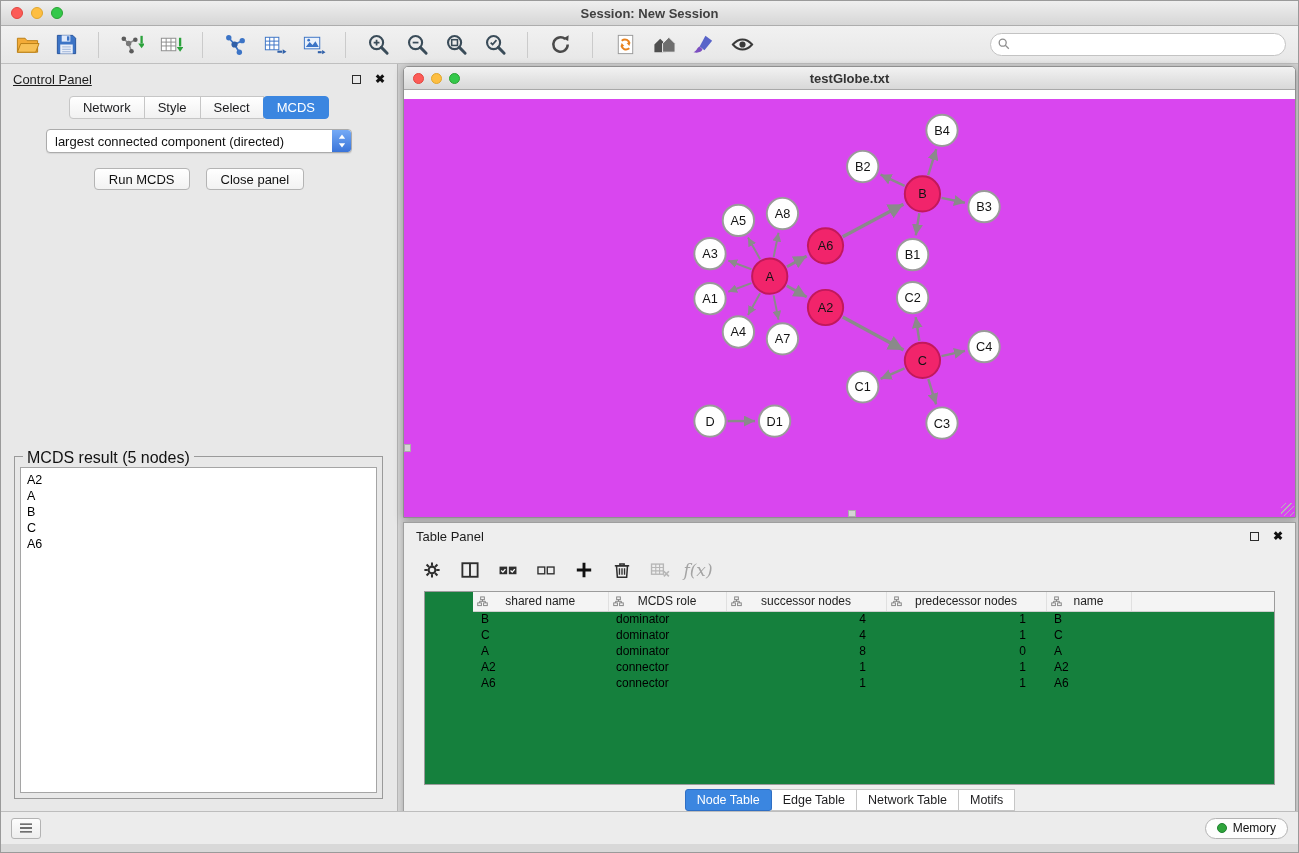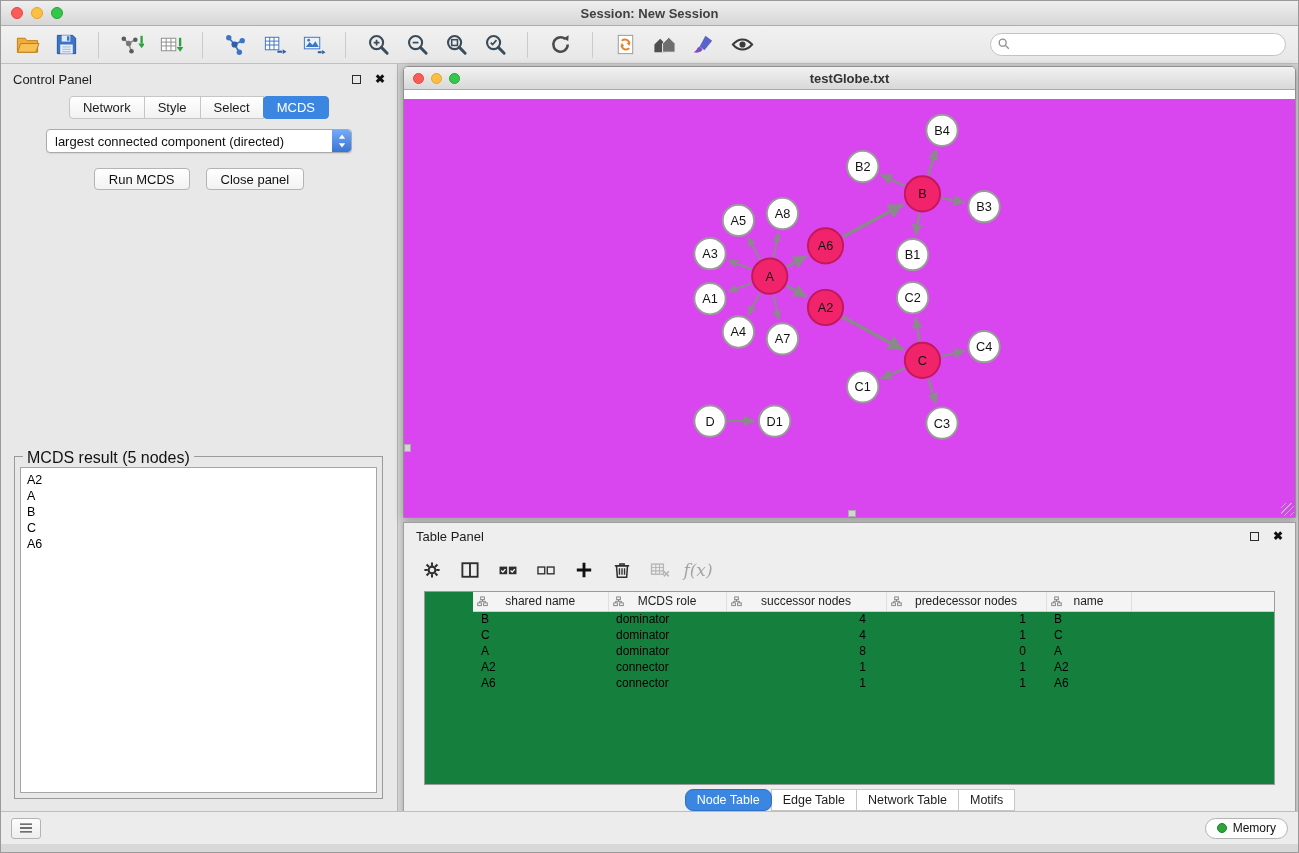--- a/index.html
+++ b/index.html
@@ -44,21 +44,21 @@
     font-family:"Liberation Sans",sans-serif;
   }
   
   .workspace { position:absolute; top:63px; left:0; right:0; bottom:33px; background:#d2d2d2; }
   
   .control-panel {
     position:absolute; left:0; top:0; width:397px; height:100%;
     background:#e8e8e8; border-right:1px solid #b5b5b5;
   }
   .cp-header { height:30px; display:flex; align-items:center; padding:0 12px; }
-  .cp-title { font-size:13px; color:#1c1c1c; }
+  .cp-title { font-size:13px; color:#1c1c1c;text-decoration:underline; }
   .panel-btns { margin-left:auto; display:flex; align-items:center; }
   .float-glyph { width:9px; height:9px; border:1.5px solid #2b2b2b; display:inline-block; }
   .close-glyph { font-size:12px; font-weight:bold; color:#111; margin-left:14px; line-height:1; }
   .cp-tabs { display:flex; justify-content:center; margin-top:2px; }
   .cp-tab {
     font-size:13px; padding:3px 13px; background:linear-gradient(#ffffff,#f1f1f1);
     border:1px solid #c6c6c6; margin-right:-1px; color:#1d1d1f; cursor:default;
     font-family:"Liberation Sans",sans-serif;
   }
   .cp-tab:first-child { border-radius:4px 0 0 4px; }
@@ -134,21 +134,21 @@
   .th-ico svg { width:11px; height:11px; display:block; }
   table.node-table td { font-size:12px; height:16px; padding:0 8px; color:#000; white-space:nowrap; }
   table.node-table td.num { text-align:right; padding-right:20px; }
   .table-tabs { height:30px; display:flex; align-items:center; justify-content:center; }
   .table-tab {
     font-size:12.5px; padding:3px 11px; background:#fff; border:1px solid #c6c6c6;
     margin-right:-1px; color:#1d1d1f; font-family:"Liberation Sans",sans-serif; cursor:default;
   }
   .table-tab.active {
     background:var(--accent,#3b86e0); border-color:#2f6fc4; color:#fff;
-    border-radius:8px; position:relative; z-index:2;
+    border-radius:3px; position:relative; z-index:2;
   }
   
   .statusbar {
     position:absolute; left:0; right:0; bottom:8px; height:33px; background:#ececec;
     border-top:1px solid #bdbdbd; display:flex; align-items:center; padding:0 10px;
   }
   .status-list-btn {
     width:30px; height:21px; border:1px solid #b3b3b3; border-radius:3px;
     background:linear-gradient(#fdfdfd,#ededed); display:flex; align-items:center; justify-content:center;
   }

